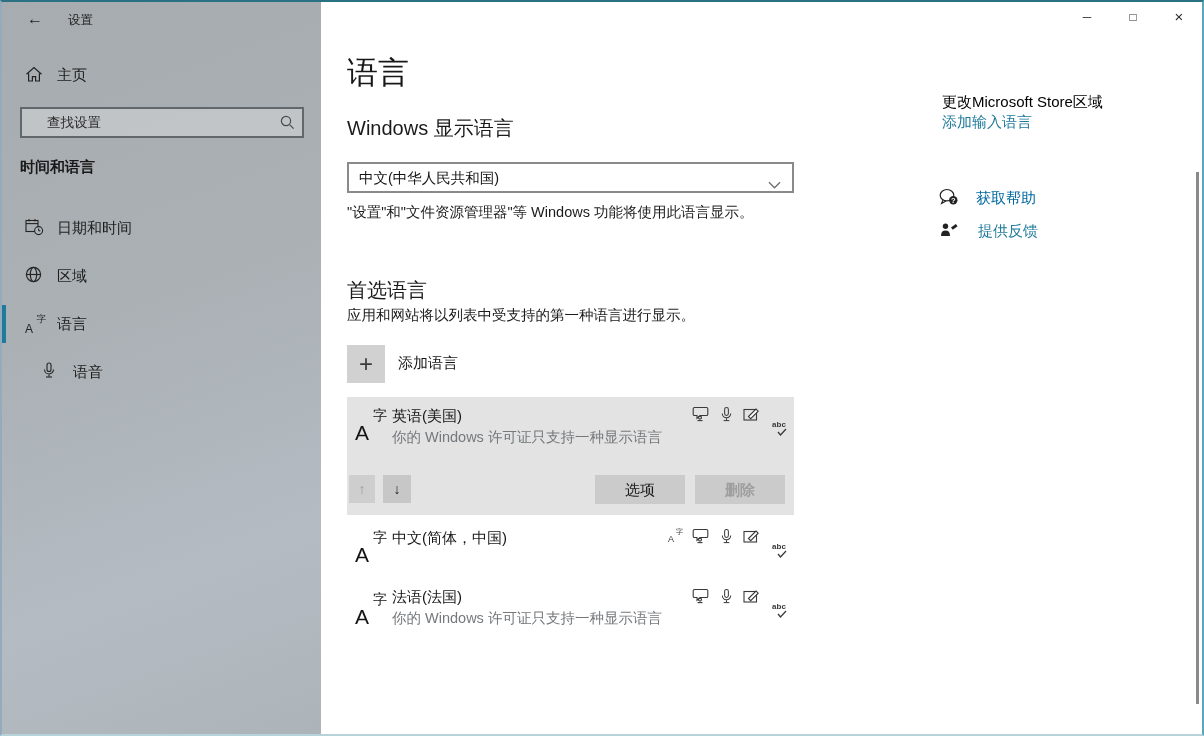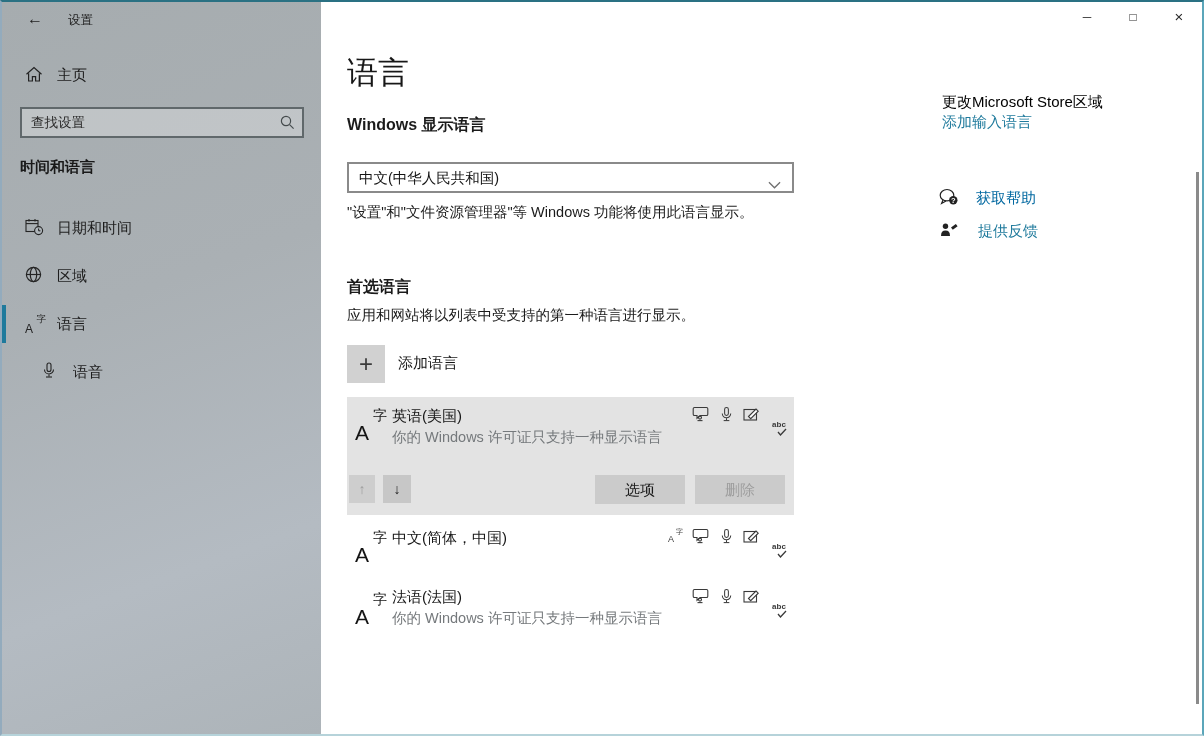--- a/index.html
+++ b/index.html
@@ -18,21 +18,21 @@
   .back-btn { position:absolute; left:22px; top:6px; font-size:16px; color:#1f1f1f; width:22px; height:22px; text-align:center; line-height:22px; cursor:default; }
   .app-title { position:absolute; left:66px; top:10px; font-size:12.5px; color:#1f1f1f; }
   .home-row { position:absolute; left:0; top:59px; width:319px; height:30px; }
   .home-row .icn { position:absolute; left:23px; top:5px; color:#222; }
   .home-row .lbl { position:absolute; left:55px; top:5px; font-size:15px; }
   .searchbox {
     position:absolute; left:18px; top:105px; width:284px; height:31px;
     border:2px solid #60686b; background:rgba(255,255,255,0.28);
   }
   .searchbox input {
-    position:absolute; left:0; top:0; width:255px; height:27px; border:none; background:transparent;
+    position:absolute; left:16px; top:0; width:255px; height:27px; border:none; background:transparent;
     font-family:inherit; font-size:13.5px; color:#1f1f1f; padding-left:9px; outline:none;
   }
   .searchbox input::placeholder { color:#2a2a2a; opacity:1; }
   .searchbox .mag { position:absolute; right:7px; top:6px; color:#454b4d; }
   .side-section { position:absolute; left:18px; top:156px; font-size:15px; font-weight:bold; color:#191919; }
   .nav-item { position:absolute; left:0; width:319px; height:30px; }
   .nav-item .icn { position:absolute; left:23px; top:4px; color:#242424; }
   .nav-item .lbl { position:absolute; left:55px; top:5px; font-size:15px; color:#1d1d1d; }
   .accent-bar { position:absolute; left:0; top:303px; width:4px; height:38px; }
   
@@ -44,21 +44,21 @@
   .azi-row { width:32px; height:35px; color:#141414; }
   .azi-row .a { font-size:21px; } .azi-row .zi { font-size:14px; }
   .azi-mini { width:15px; height:16px; color:#3d3d3d; }
   .azi-mini .a { font-size:9px; } .azi-mini .zi { font-size:7px; }
   
   .main { position:absolute; left:319px; top:0; width:881px; height:732px; background:#fff; }
   .win-controls { position:absolute; right:0; top:0; display:flex; }
   .win-controls span { width:46px; height:30px; text-align:center; line-height:30px; color:#2b2b2b; }
   .wc-min { font-size:12px; } .wc-max { font-size:12px; } .wc-close { font-size:15px; }
   .page-title { position:absolute; left:26px; top:50px; font-size:31px; font-weight:400; color:#171717; }
-  .h2 { position:absolute; font-size:16px; font-weight:700; color:#1b1b1b; }
+  .h2 { position:absolute; font-size:20px; font-weight:400; color:#1b1b1b; }
   .h2-display { left:26px; top:113px; }
   .h2-pref { left:26px; top:275px; }
   .dropdown {
     position:absolute; left:26px; top:160px; width:447px; height:31px;
     border:2px solid #8a8a8a; background:#fff;
   }
   .dropdown .val { position:absolute; left:10px; top:5px; font-size:14.5px; color:#141414; }
   .dropdown .chev { position:absolute; right:11px; top:11px; color:#6f6f6f; }
   .desc { position:absolute; font-size:14.5px; color:#1b1b1b; }
   .desc-display { left:26px; top:201px; }
@@ -80,21 +80,21 @@
   .iconrow { position:absolute; right:6px; top:9px; display:flex; gap:9px; align-items:flex-start; color:#3a3a3a; }
   .entry-zh .iconrow, .entry-fr .iconrow { top:7px; }
   .spellck { display:flex; flex-direction:column; align-items:center; width:18px;margin-top:15px; }
   .spellck .t { font-size:8px; font-weight:bold; letter-spacing:0; line-height:7px; color:#3a3a3a; }
   .moverow { position:absolute; top:78px; left:0; width:447px; height:29px; }
   .sq-btn { position:absolute; height:28px; background:#c7c7c7; text-align:center; line-height:28px; font-size:14px; }
   .btn-up   { left:2px;  width:26px; color:#9d9d9d; background:#cecece; }
   .btn-down { left:36px; width:28px; color:#1d1d1d; }
   .txt-btn { position:absolute; top:0; width:90px; height:29px; background:#cbcbcb; text-align:center; line-height:29px; font-size:15px; }
   .btn-opts { left:248px; color:#1a1a1a; }
-  .btn-del  { left:348px; color:#9e9e9e; }
+  .btn-del  { left:348px; color:#9e9e9e;font-weight:bold; }
   
   .r-link { position:absolute; font-size:15px; }
   .link-region { left:621px; top:91px; }
   .link-input  { left:621px; top:111px; }
   .help-row { position:absolute; }
   .row-help { left:617px; top:184px; }
   .row-feedback { left:619px; top:217px; }
   .help-row .icn { position:absolute; left:0; top:2px; color:#222; }
   .help-row .lbl { position:absolute; left:38px; top:3px; font-size:15px; white-space:nowrap; }
   .scroll-thumb { position:absolute; left:875px; top:170px; width:3px; height:532px; background:#8a8a8a; }

